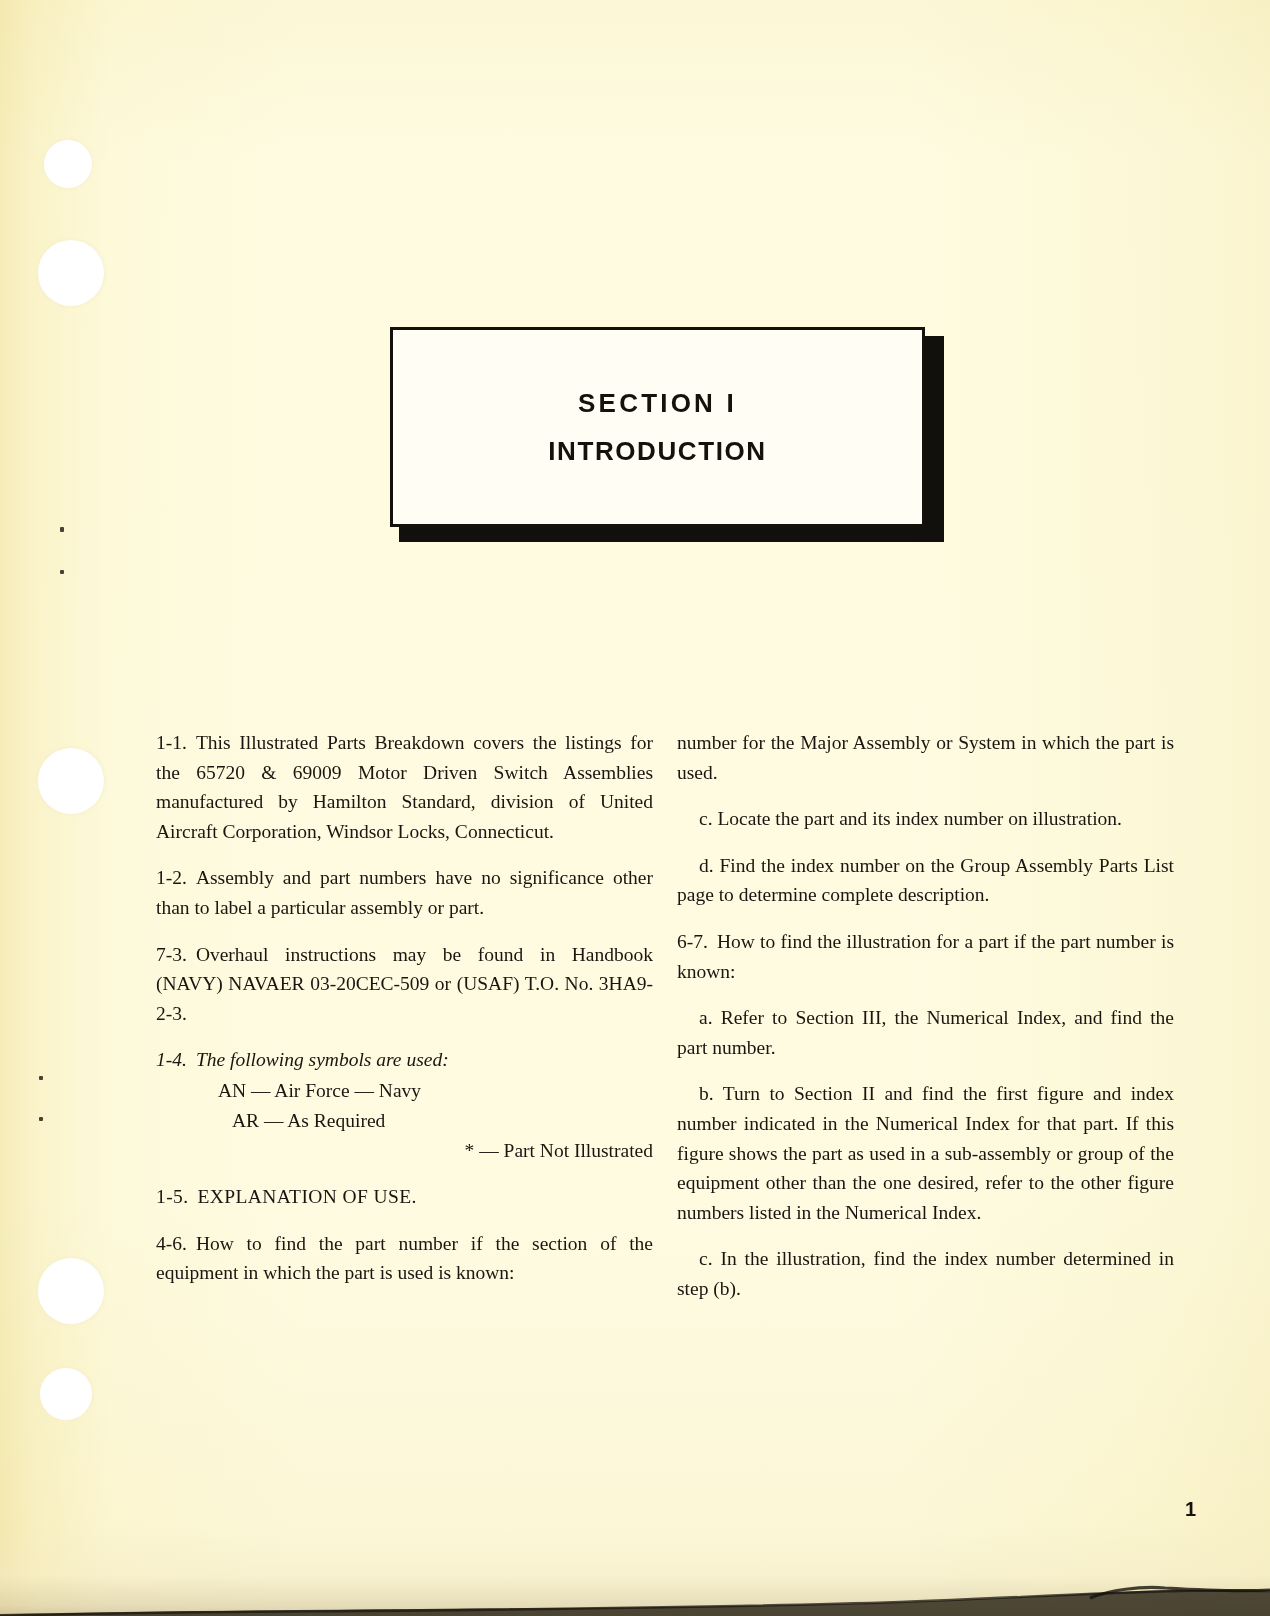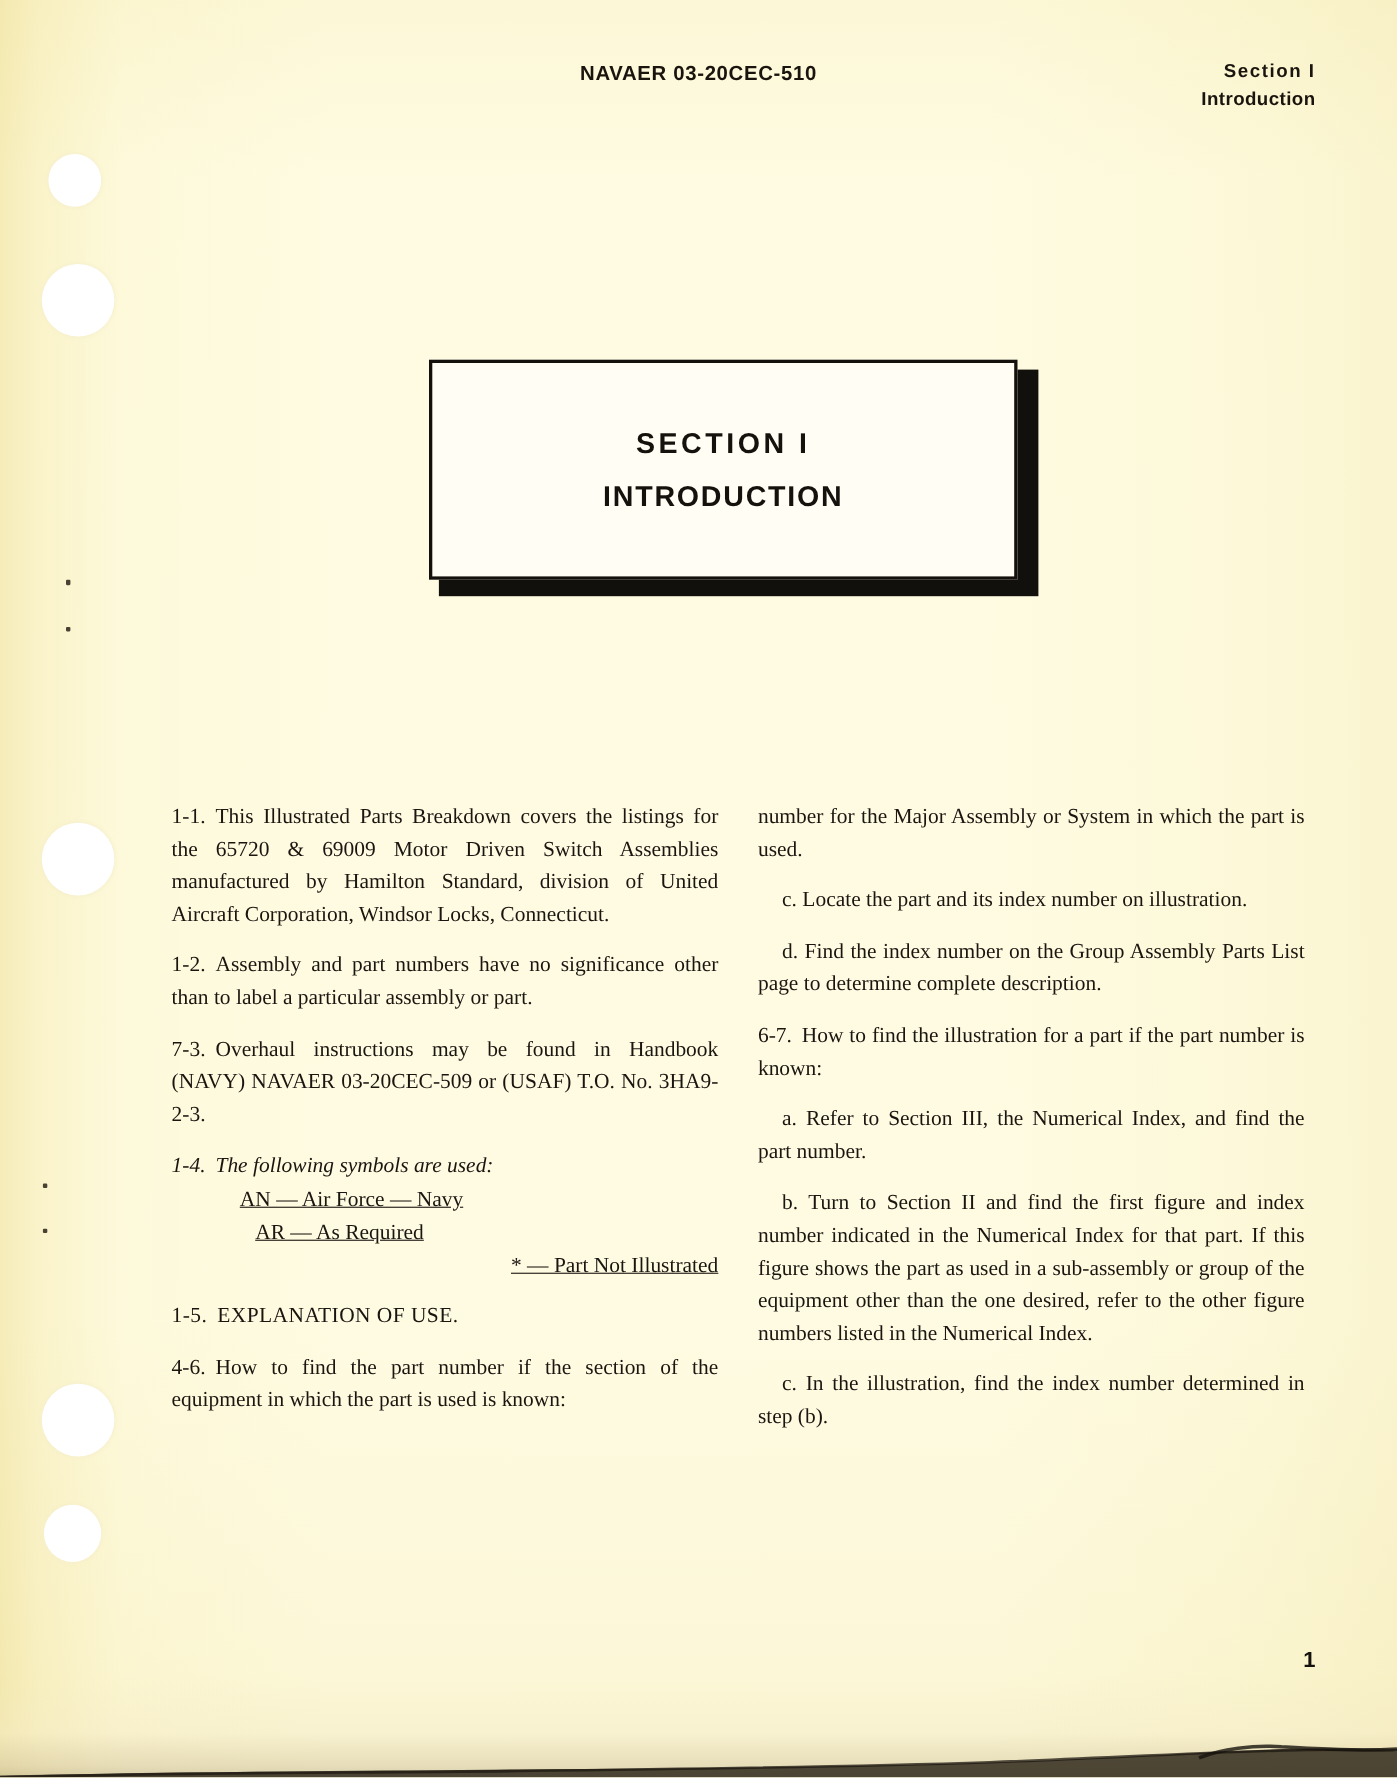--- a/index.html
+++ b/index.html
@@ -130,21 +130,21 @@
   }
   .title-box .t-line.t1 { letter-spacing: 3.2px; }
 
   
   .columns {
     position: absolute;
     left: 156px;
     top: 728px;
     width: 1030px;
     display: flex;
-    gap: 36px;
+    gap: 24px;
   }
   .col { width: 497px; }
 
   p.para {
     margin: 0 0 17px 0;
     font-size: 19.5px;
     line-height: 29.6px;
     text-align: justify;
     text-justify: inter-word;
     color: #1b1510;
@@ -158,21 +158,20 @@
   .symbol-list {
     margin: 1px 0 16px 0;
     padding: 0;
     list-style: none;
     font-size: 19.5px;
     line-height: 30px;
   }
   .symbol-list li {
     white-space: pre;
     color: #1b1510;
-    text-decoration: underline;
   }
 
   
   .folio {
     position: absolute;
     right: 74px;
     top: 1498px;
     font-family: "Liberation Sans", "DejaVu Sans", sans-serif;
     font-weight: bold;
     font-size: 20px;
@@ -208,27 +207,20 @@
   <div class="hole h2"></div>
   <div class="hole h3"></div>
   <div class="hole h4"></div>
   <div class="hole h5"></div>
 
   <div class="speck sp1"></div>
   <div class="speck sp2"></div>
   <div class="speck sp3"></div>
   <div class="speck sp4"></div>
 
-  <div class="runhead">
-    <div class="doc-id">NAVAER  03-20CEC-510</div>
-    <div class="sec-block">
-      <div class="l1">Section  I</div>
-      <div class="l2">Introduction</div>
-    </div>
-  </div>
 
   <div class="title-box-wrap">
     <div class="title-box-shadow"></div>
     <div class="title-box">
       <div class="t-line t1">SECTION  I</div>
       <div class="t-line t2">INTRODUCTION</div>
     </div>
   </div>
 
   <div class="columns">

